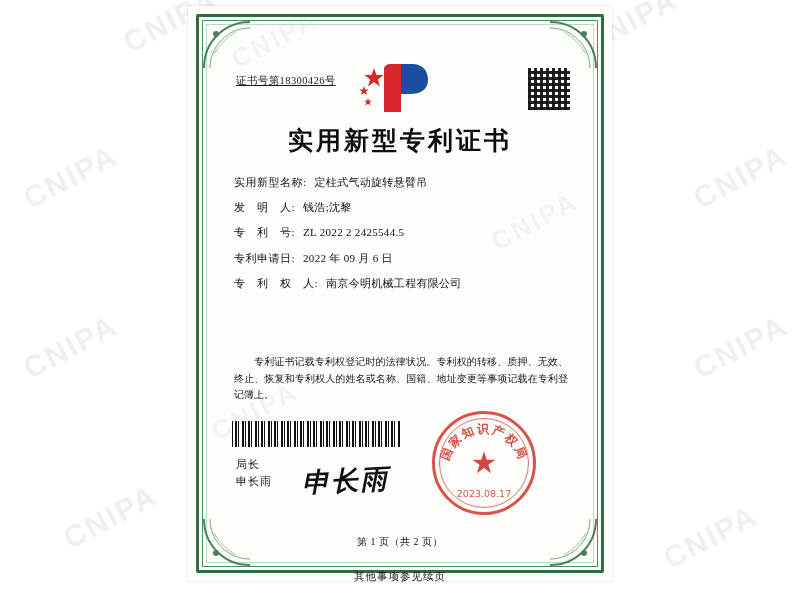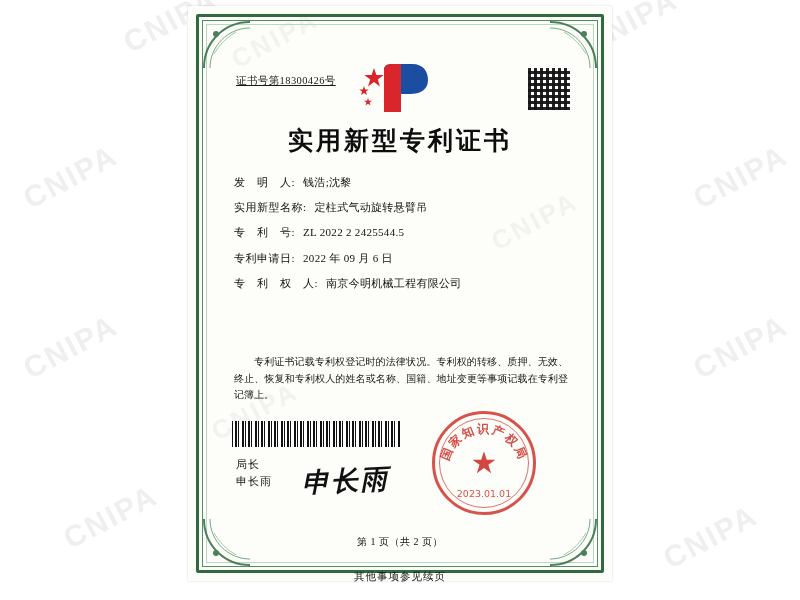--- a/index.html
+++ b/index.html
@@ -371,26 +371,26 @@
           <polygon points="20,8 22.4,15 29.6,15 23.8,19.4 26,26.4 20,22 14,26.4 16.2,19.4 10.4,15 17.6,15" fill="#d8262c"></polygon>
           <polygon points="10,26 11.2,29.4 14.8,29.4 11.9,31.6 13,35 10,32.9 7,35 8.1,31.6 5.2,29.4 8.8,29.4" fill="#d8262c"></polygon>
           <polygon points="14,38 15,40.8 18,40.8 15.6,42.6 16.5,45.4 14,43.7 11.5,45.4 12.4,42.6 10,40.8 13,40.8" fill="#d8262c"></polygon>
         </svg>
       </div>
 
       <div class="title">实用新型专利证书</div>
 
       <div class="fields">
         <div class="field">
+          <span class="lbl">实用新型名称:</span>
+          <span class="val">定柱式气动旋转悬臂吊</span>
+        </div>
+        <div class="field">
           <span class="lbl">发　明　人:</span>
           <span class="val">钱浩;沈黎</span>
-        </div>
-        <div class="field">
-          <span class="lbl">实用新型名称:</span>
-          <span class="val">定柱式气动旋转悬臂吊</span>
         </div>
         <div class="field">
           <span class="lbl">专　利　号:</span>
           <span class="val">ZL 2022 2 2425544.5</span>
         </div>
         <div class="field">
           <span class="lbl">专利申请日:</span>
           <span class="val">2022 年 09 月 6 日</span>
         </div>
         <div class="field">
@@ -416,21 +416,21 @@
         <div class="ring2"></div>
         <svg class="arc" viewBox="0 0 104 104">
           <defs>
             <path id="arcpath" d="M 16 58 A 36 36 0 0 1 88 58" fill="none"></path>
           </defs>
           <text>
             <textPath href="#arcpath" startOffset="50%" text-anchor="middle">国家知识产权局</textPath>
           </text>
         </svg>
         <div class="star">★</div>
-        <div class="date">2023.01.01</div>
+        <div class="date">2023.08.17</div>
       </div>
 
       <div class="page-num">第 1 页（共 2 页）</div>
 
     </div>
   </div>
 
   <div class="footer-note">其他事项参见续页</div>
 
 </div>

